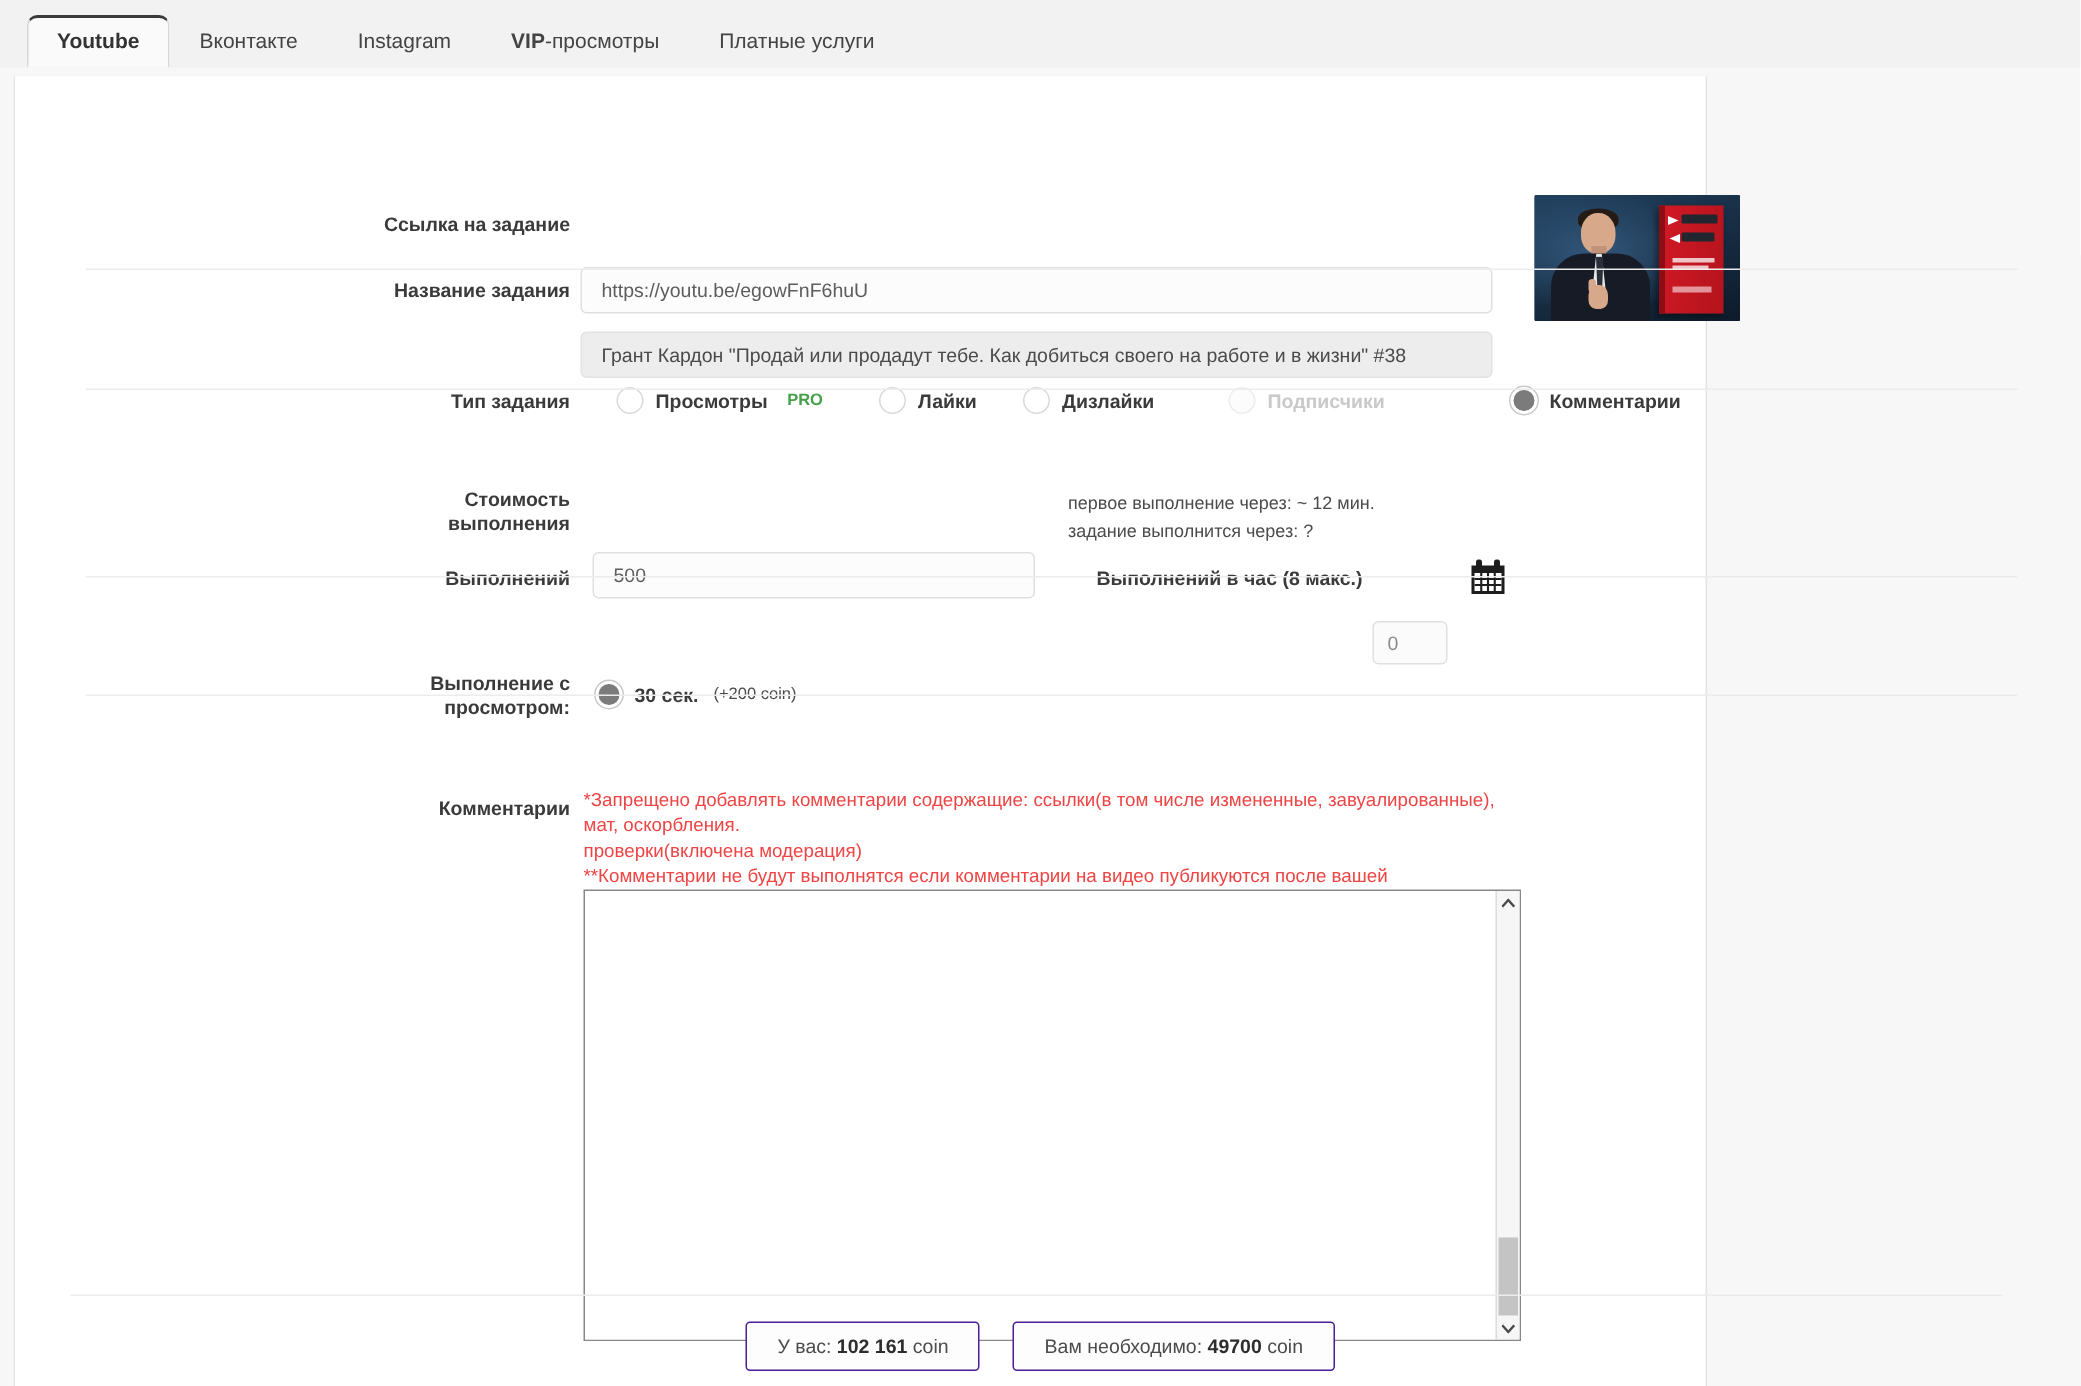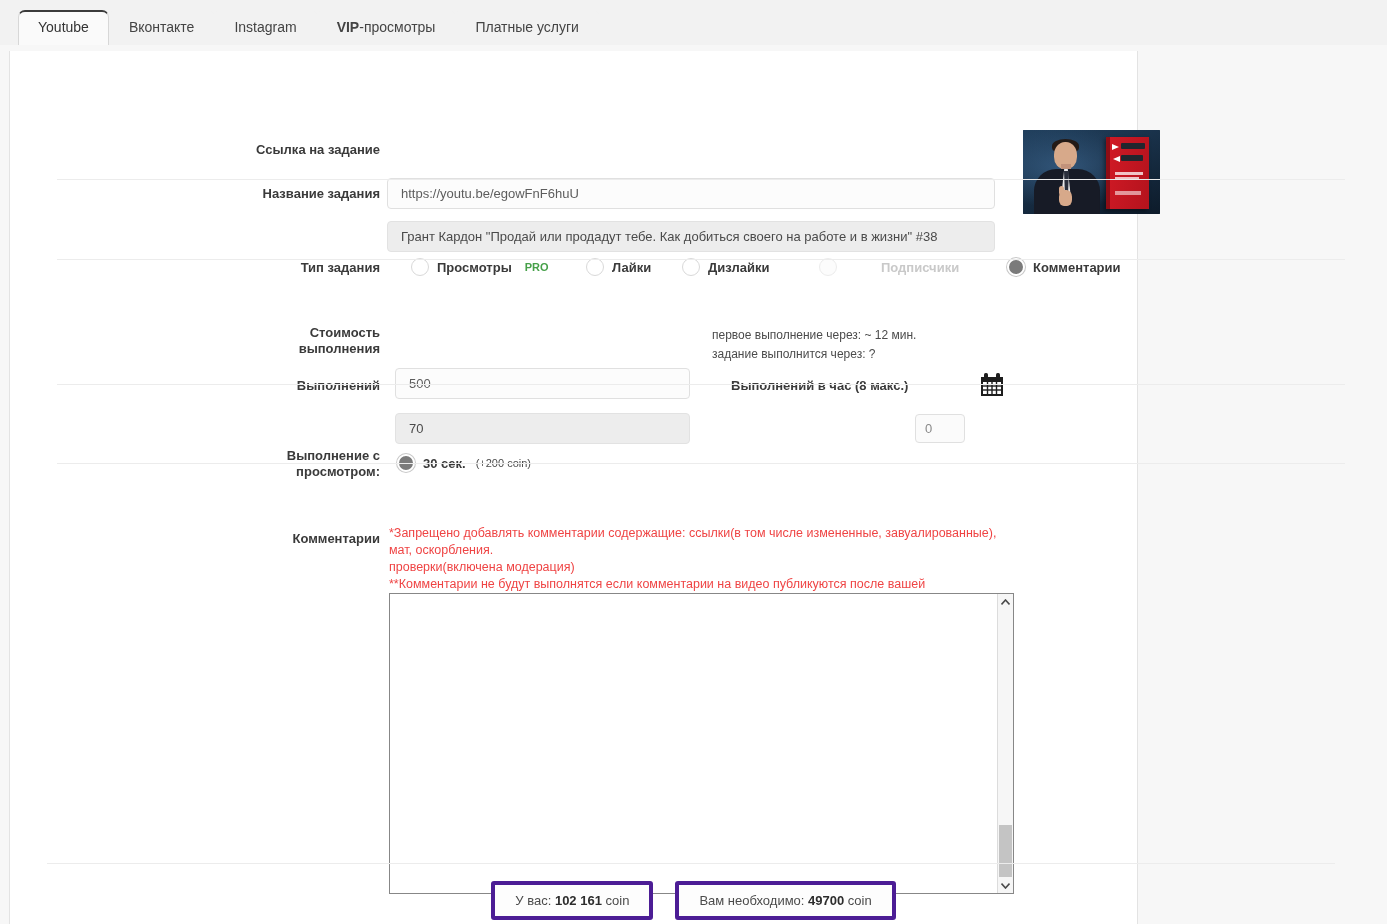--- a/index.html
+++ b/index.html
@@ -58,20 +58,21 @@
     user-select: none;
   }
   .tab.active {
     background: #fafafa;
     border: 1px solid #d7d7d7;
     border-top: 2px solid #3b3b3b;
     border-bottom: none;
     color: #333333;
     z-index: 3;
     padding-top: 7px;
+    font-weight: bold;
   }
   .tab .vip {
     font-weight: bold;
   }
 
   
   .panel {
     position: absolute;
     left: 9px;
     top: 51px;
@@ -330,21 +331,20 @@
     user-select: none;
   }
   .radio-text {
     font-size: 13px;
     font-weight: bold;
     color: #3a3a3a;
     white-space: nowrap;
   }
   .radio-item.disabled .radio-text {
     color: #c9c9c9;
-    margin-left: 36px;
   }
   .pro {
     color: #46a049;
     font-weight: bold;
     font-size: 11px;
     margin-left: 5px;
   }
 
   
   .info {
@@ -450,21 +450,21 @@
   .foot {
     position: absolute;
     left: 0;
     top: 881px;
     width: 1387px;
     display: flex;
     justify-content: center;
     gap: 22px;
   }
   .badge {
-    border: 4px solid #4c1d95;
+    border: 1px solid #4c1d95;
     border-radius: 3px;
     background: #fdfdfd;
     padding: 8px 20px;
     font-size: 13px;
     color: #4b4b4b;
     white-space: nowrap;
   }
   .badge b { color: #2d2d2d; }
 </style>
 </head>
@@ -566,21 +566,20 @@
     <input class="textfield" type="text" style="position: absolute; left: 385px; top: 274px; width: 295px; height: 31px;" value="500">
 
     <div class="info">
       <div>первое выполнение через: ~ 12 мин.</div>
       <div>задание выполнится через: ?</div>
     </div>
 
     <div class="row" style="left:230px; top:320px; width:140px; justify-content:flex-end; height:30px;">
       <span class="flabel">Выполнений</span>
     </div>
-    <input class="textfield shaded" type="text" style="position: absolute; left: 385px; top: 319px; width: 295px; height: 31px;" value="70">
 
     <div class="row" style="left:721px; top:320px; height:30px;">
       <span class="flabel" style="text-align:left;">Выполнений в час (8 макс.)</span>
     </div>
     <input class="textfield tiny" type="text" style="position: absolute; left: 905px; top: 320px; width: 50px; height: 29px;" value="0">
 
     <div class="cal">
       <svg width="28" height="28" viewBox="0 0 28 28" aria-hidden="true">
         <rect x="6" y="2" width="4" height="6" rx="1.6" fill="#1d1d1d"></rect>
         <rect x="18" y="2" width="4" height="6" rx="1.6" fill="#1d1d1d"></rect>

